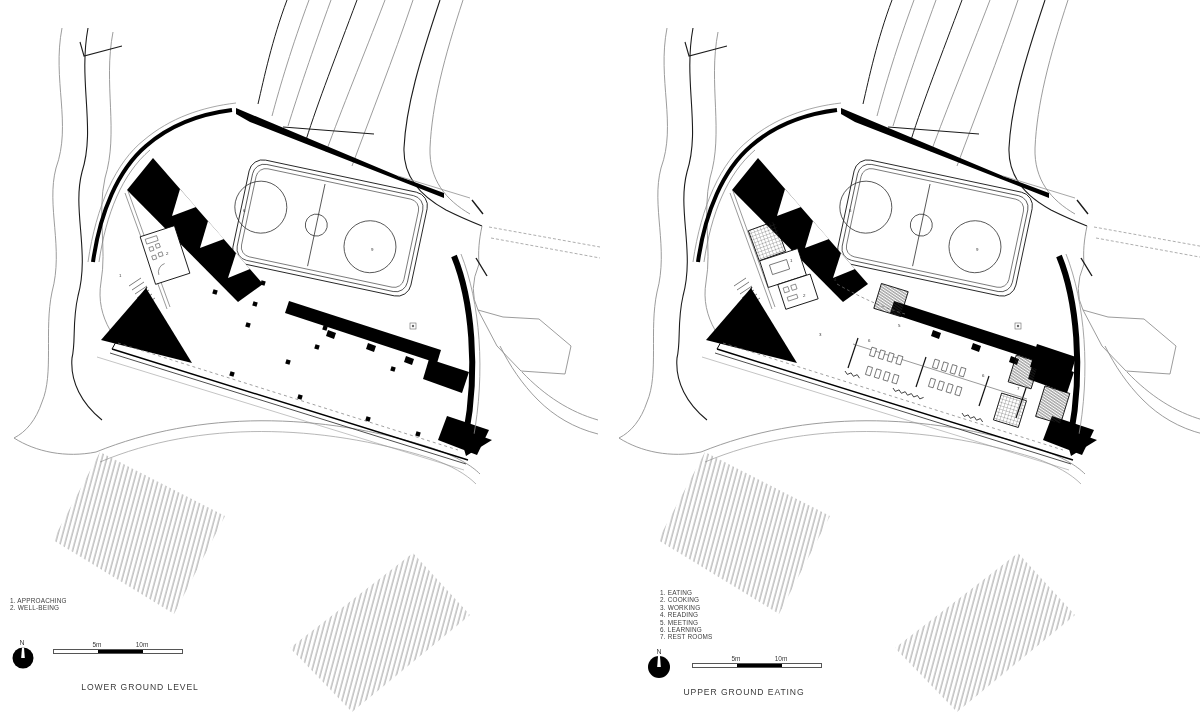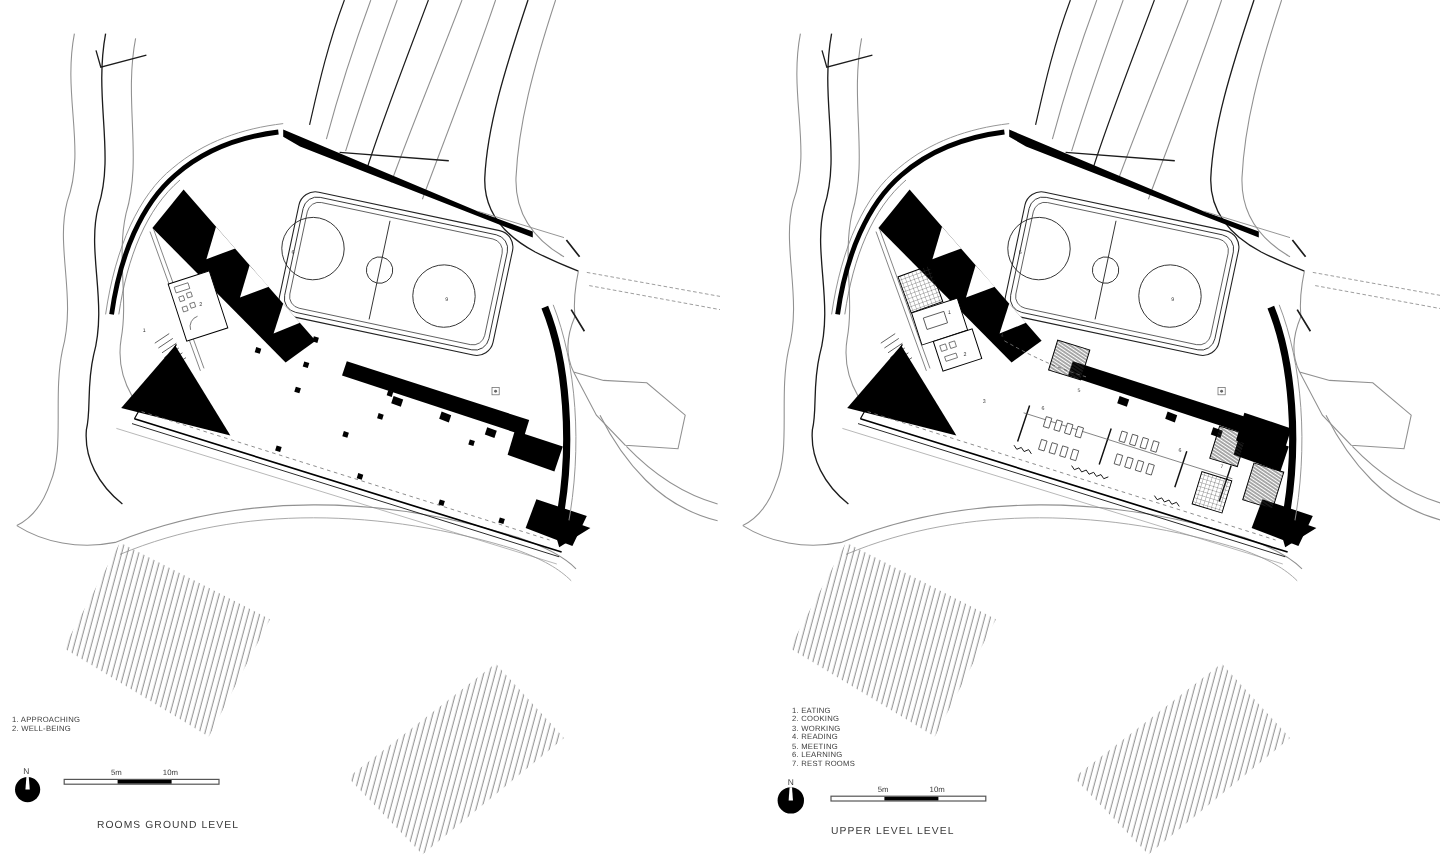--- a/index.html
+++ b/index.html
@@ -275,21 +275,21 @@
   <div class="scalebar" style="left:53px;top:641px;width:130px;">
     <div class="labels">
       <span class="lab5" style="left:44px;">5m</span>
       <span class="lab10" style="left:89px;">10m</span>
     </div>
     <div class="bar">
       <div class="seg" style="left:44px;width:45px;"></div>
     </div>
   </div>
 
-  <div class="plan-title" style="left:140px;top:682px;">ROOMS GROUND LEVEL</div>
+  <div class="plan-title" style="left:140px;top:682px;">LOWER GROUND LEVEL</div>
 
   <div class="overlay legend" style="left:660px;top:589px;" id="legend-upper">
       <div>1. EATING</div>
       <div>2. COOKING</div>
       <div>3. WORKING</div>
       <div>4. READING</div>
       <div>5. MEETING</div>
       <div>6. LEARNING</div>
       <div>7. REST ROOMS</div>
     </div>
@@ -305,14 +305,14 @@
   <div class="scalebar" style="left:692px;top:655px;width:130px;">
     <div class="labels">
       <span class="lab5" style="left:44px;">5m</span>
       <span class="lab10" style="left:89px;">10m</span>
     </div>
     <div class="bar">
       <div class="seg" style="left:44px;width:45px;"></div>
     </div>
   </div>
 
-  <div class="plan-title" style="left:744px;top:687px;">UPPER LEVEL LEVEL</div>
+  <div class="plan-title" style="left:744px;top:687px;">UPPER GROUND EATING</div>
 </div>
 
 </body></html>

